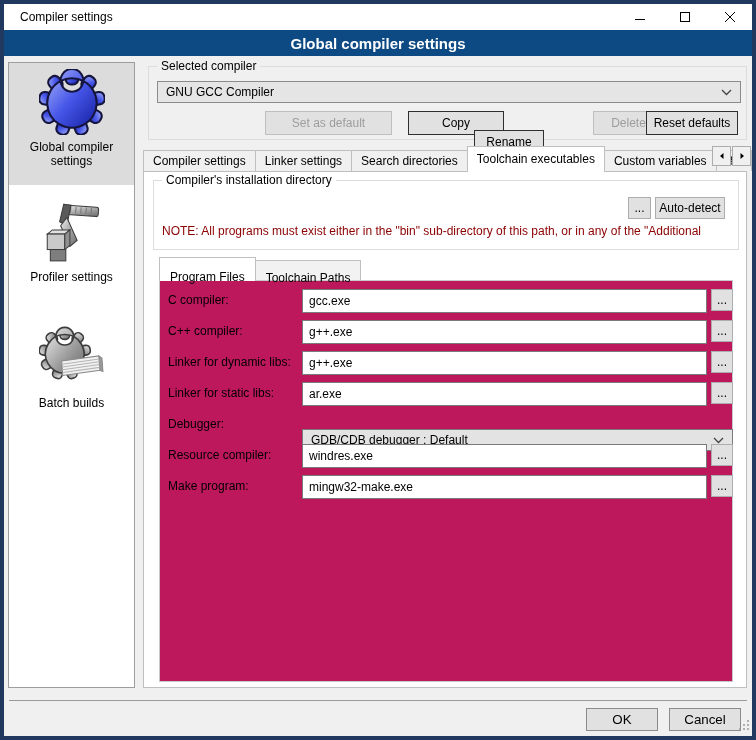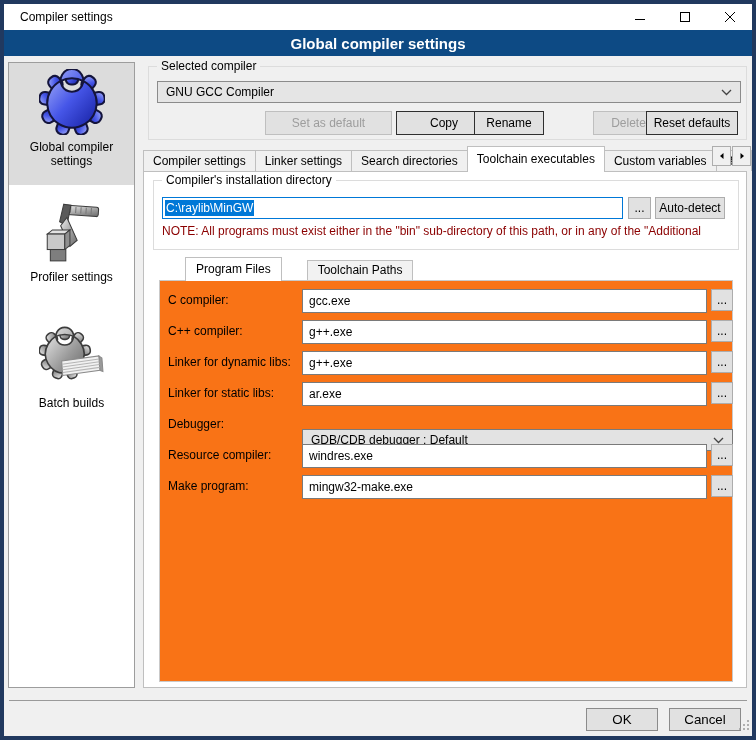--- a/index.html
+++ b/index.html
@@ -41,22 +41,22 @@
   
   .sel-comp { left:144px; top:10px; width:599px; height:74px; }
   .combo { position:absolute; height:22px; background:#e5e5e5; border:1px solid #8b8b8b; display:flex; align-items:center; padding:0 8px; }
   .combo .chev { margin-left:auto; }
   .main-combo { left:8px; top:14px; width:584px; }
 
   .btn { position:absolute; height:24px; background:#e1e1e1; border:1px solid #2f2f2f; text-align:center; line-height:22px; font-size:12px; }
   .btn.disabled { border-color:#bfbfbf; color:#9d9d9d; }
   .btn-row { top:44px; }
   .b-setdef { left:116px; width:127px; }
-  .b-copy   { left:247px; width:96px; }
-  .b-rename { left:325px; width:70px; }
+  .b-copy   { left:259px; width:96px; }
+  .b-rename { left:325px; width:70px;margin-top:19px; }
   .b-delete { left:399px; width:71px;margin-left:45px; }
   .b-reset  { left:497px; width:92px; }
 
   
   .tabbar { position:absolute; left:139px; top:89px; width:608px; height:26px; display:flex; align-items:flex-end; z-index:3; }
   .tab { height:21px; line-height:20px; padding:0 9px; background:#f0f0f0; border:1px solid #bfbfbf; border-bottom:none;
          margin-right:-1px; white-space:nowrap; }
   .tab.active { height:26px; line-height:25px; background:#fff; margin-bottom:-1px; z-index:4; position:relative; }
   .tab-build { width:38px; overflow:hidden; padding-right:0; }
   .tab-arrows { position:absolute; right:0; top:1px; display:flex; }
@@ -70,24 +70,24 @@
   .path-input { position:absolute; left:8px; top:16px; width:461px; height:22px; background:#fff; border:1px solid #0078d7;
                 display:flex; align-items:center; padding:0 2px; overflow:hidden; }
   .path-input .sel-text { background:#0078d7; color:#fff; padding:1px 1px; white-space:nowrap; }
   .small-btn { position:absolute; height:22px; background:#e1e1e1; border:1px solid #adadad; text-align:center; font-size:12px; }
   .b-browse-dir { left:474px; top:16px; width:23px; line-height:16px; }
   .b-autodetect { left:501px; top:16px; width:70px; line-height:20px; }
   .note { position:absolute; left:8px; top:43px; right:1px; color:#8b0000; white-space:nowrap; overflow:hidden; }
 
   
   .subtabbar { position:absolute; left:15px; top:84px; height:24px; display:flex; align-items:flex-end; z-index:3; }
-  .subtab { height:20px; line-height:19px; padding:0 10px; background:#f2f2f2; border:1px solid #bfbfbf; border-bottom:none; margin-right:-1px; white-space:nowrap;margin-left:26px; }
+  .subtab { height:20px; line-height:19px; padding:8px 10px; background:#f2f2f2; border:1px solid #bfbfbf; border-bottom:none; margin-right:-1px; white-space:nowrap; }
   .subtab.active { height:24px; line-height:23px; background:#fff; margin-bottom:-1px; z-index:4; position:relative; }
 
-  .subpage { position:absolute; left:15px; top:108px; width:574px; height:402px; background:#f97316; border:1px solid #c9c9c9; }
+  .subpage { position:absolute; left:15px; top:108px; width:574px; height:402px; background:#be185d; border:1px solid #c9c9c9; }
 
   .frow { position:absolute; left:0; width:100%; height:22px; }
   .frow .flabel { position:absolute; left:8px; top:0; width:132px; line-height:22px; }
   .frow input.fvalue { position:absolute; left:142px; top:0; width:405px; height:16px; border:1px solid #7a7a7a; background:#fff;
                        font-family:"Liberation Sans",sans-serif; font-size:12px; padding:11px 6px; color:#000; }
   .frow .fbrowse { left:551px; top:0; width:22px; line-height:16px; }
   .frow .fcombo { left:142px; width:431px; background:#e3e3e3; border-color:#7a7a7a; }
   .r0{top:8px}.r1{top:39px}.r2{top:70px}.r3{top:101px}.r4{top:132px}.r5{top:163px}.r6{top:194px}
 
   
@@ -253,23 +253,20 @@
                 <polygon points="2.5,1 2.5,7 6,4" fill="#000"></polygon>
               </svg></span>
         </span>
       </div>
     </div>
 
     <div class="tabpanel">
 
       <div class="groupbox gb-on-white install-gb">
         <span class="gb-label">Compiler's installation directory</span>
-        <div class="path-input">
-          <span class="sel-text">C:\raylib\MinGW</span>
-        </div>
         <button class="small-btn b-browse-dir">...</button>
         <button class="small-btn b-autodetect">Auto-detect</button>
         <div class="note">NOTE: All programs must exist either in the "bin" sub-directory of this path, or in any of the "Additional</div>
       </div>
 
       <div class="subtabbar">
         <span class="subtab active">Program Files</span>
         <span class="subtab">Toolchain Paths</span>
       </div>
 

